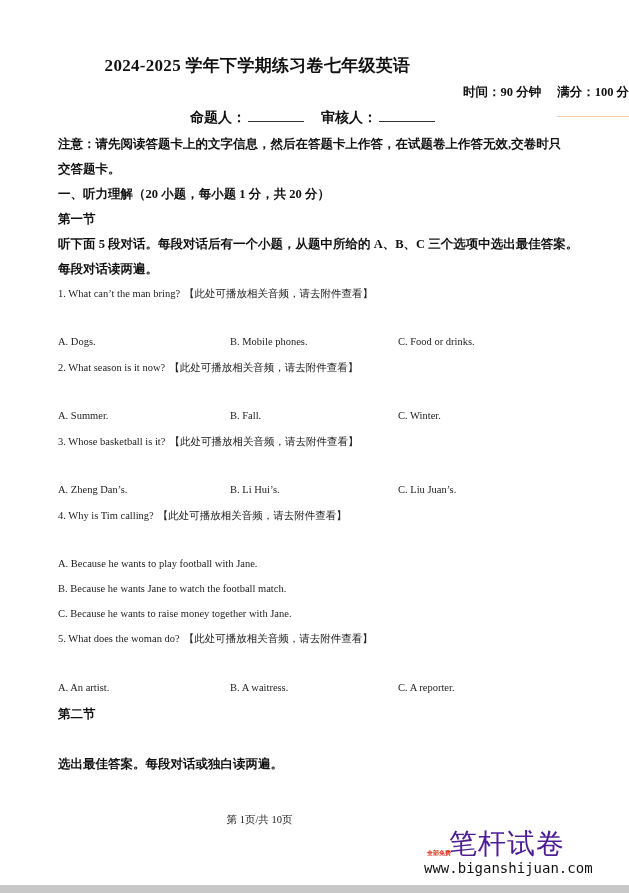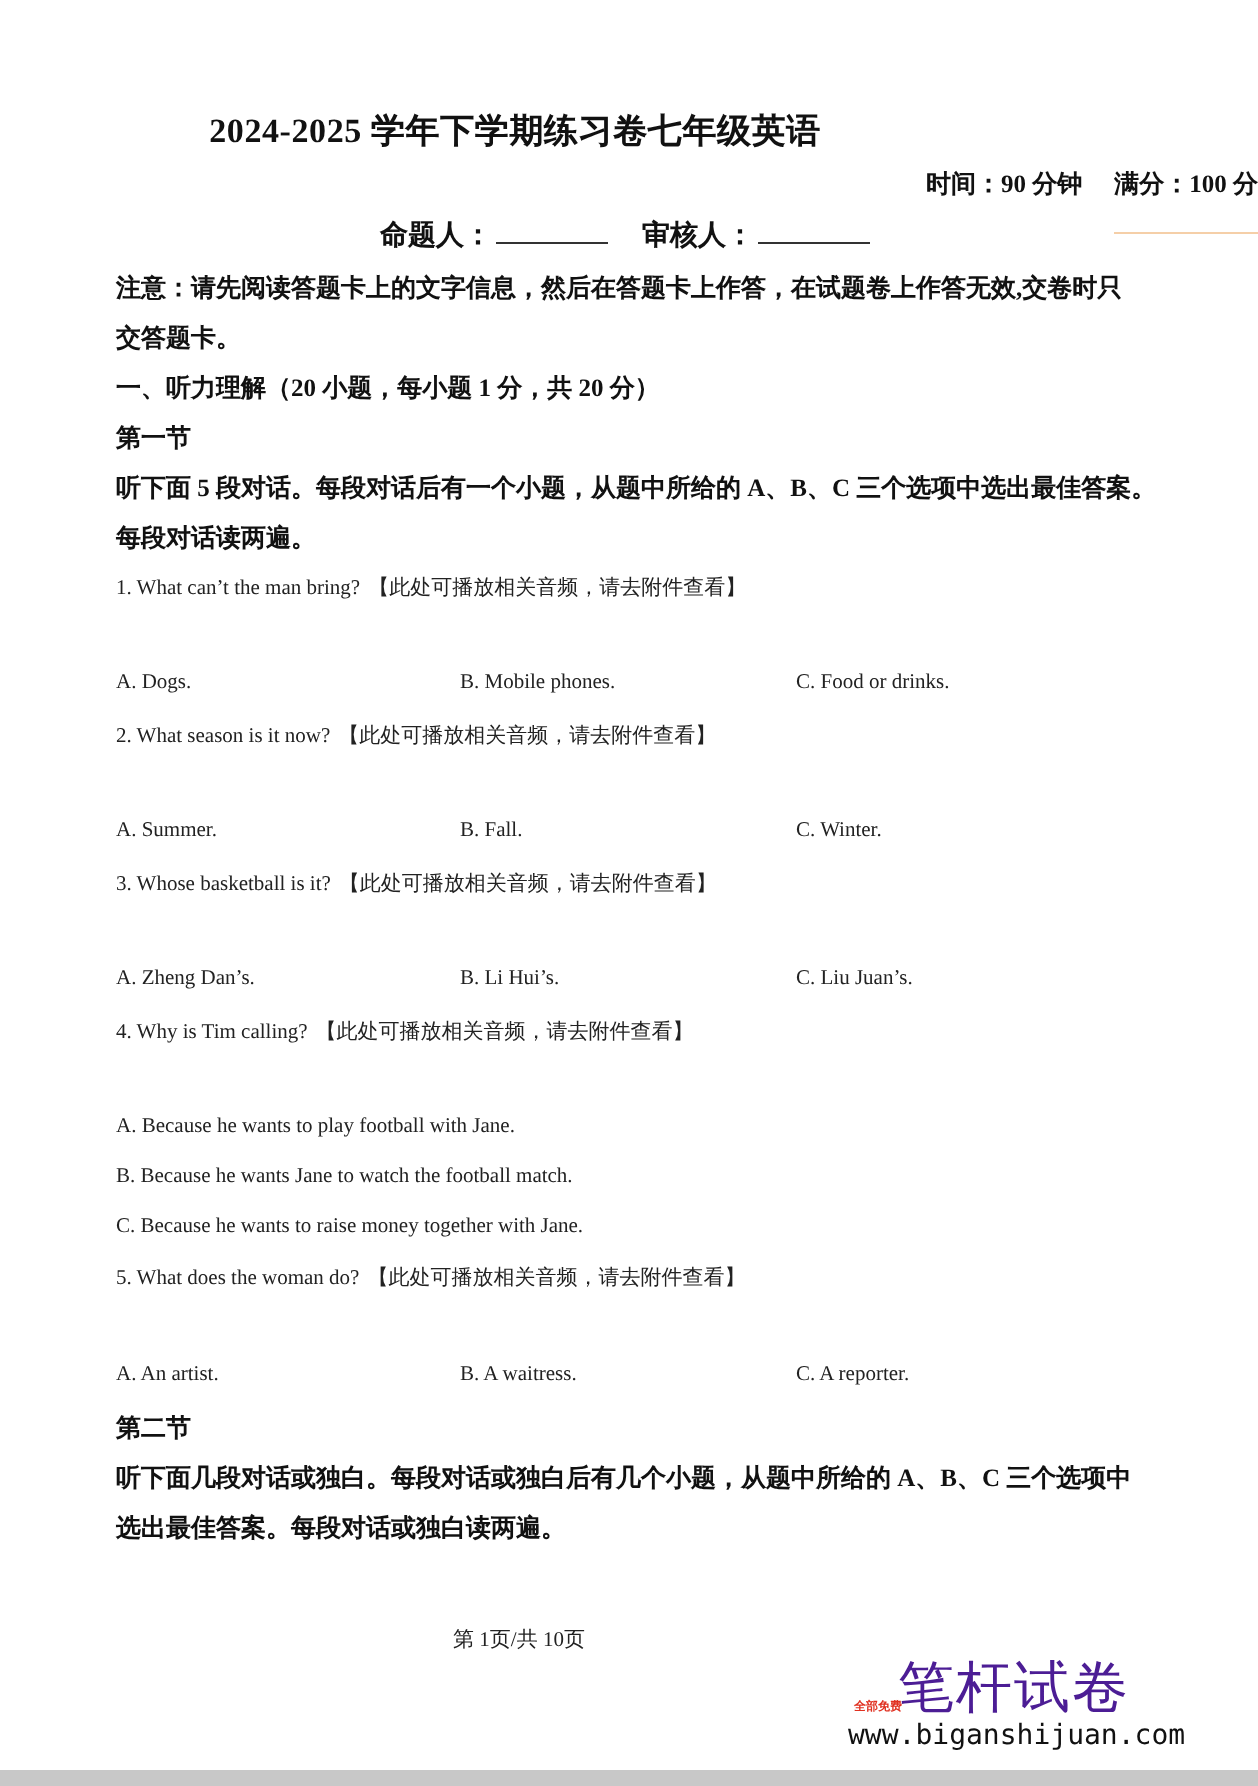--- a/index.html
+++ b/index.html
@@ -82,21 +82,20 @@
   <div class="abs opt colA" style="top:608px">C. Because he wants to raise money together with Jane.</div>
 
   <div class="abs q" style="top:632px">
     <span>5. What does the woman do?</span><span class="hint">【此处可播放相关音频，请去附件查看】</span>
   </div>
   <div class="abs opt colA" style="top:682px">A. An artist.</div>
   <div class="abs opt colB" style="top:682px">B. A waitress.</div>
   <div class="abs opt colC" style="top:682px">C. A reporter.</div>
 
   <div class="abs bold-line" style="top:706px">第二节</div>
-  <div class="abs bold-line" style="top:731px">听下面几段对话或独白。每段对话或独白后有几个小题，从题中所给的 A、B、C 三个选项中</div>
   <div class="abs bold-line" style="top:756px">选出最佳答案。每段对话或独白读两遍。</div>
 
   <div class="abs footer">第 1页/共 10页</div>
 
   <div class="abs logo-cn">笔杆试卷</div>
   <div class="abs logo-badge">全部免费</div>
   <div class="abs logo-url">www.biganshijuan.com</div>
 </div>
 
 <div class="bottom-bar"></div>

